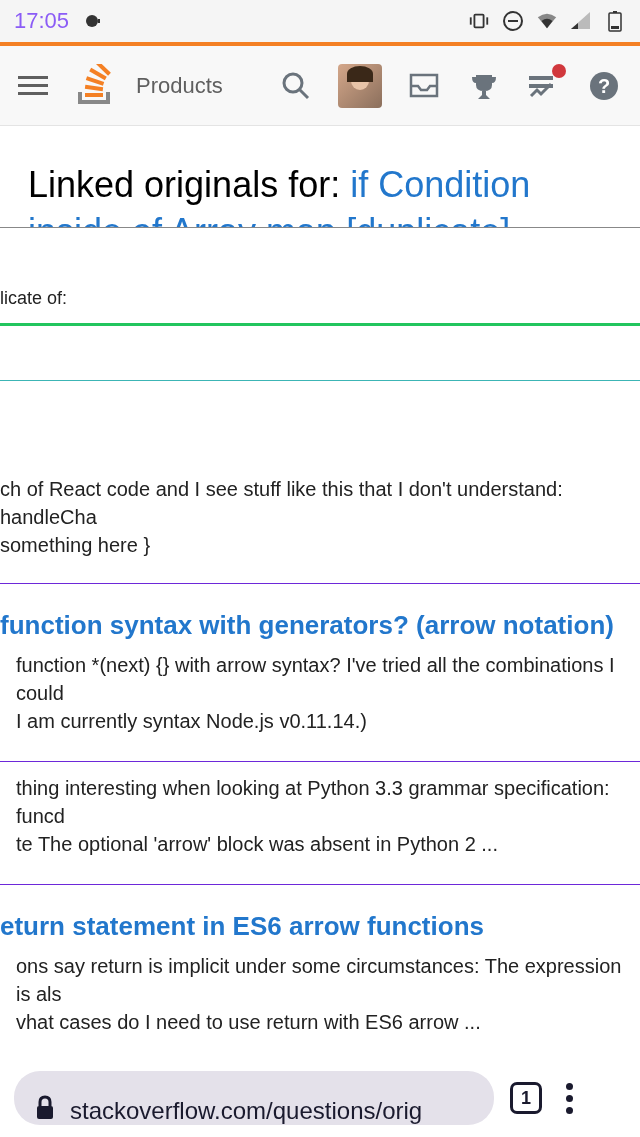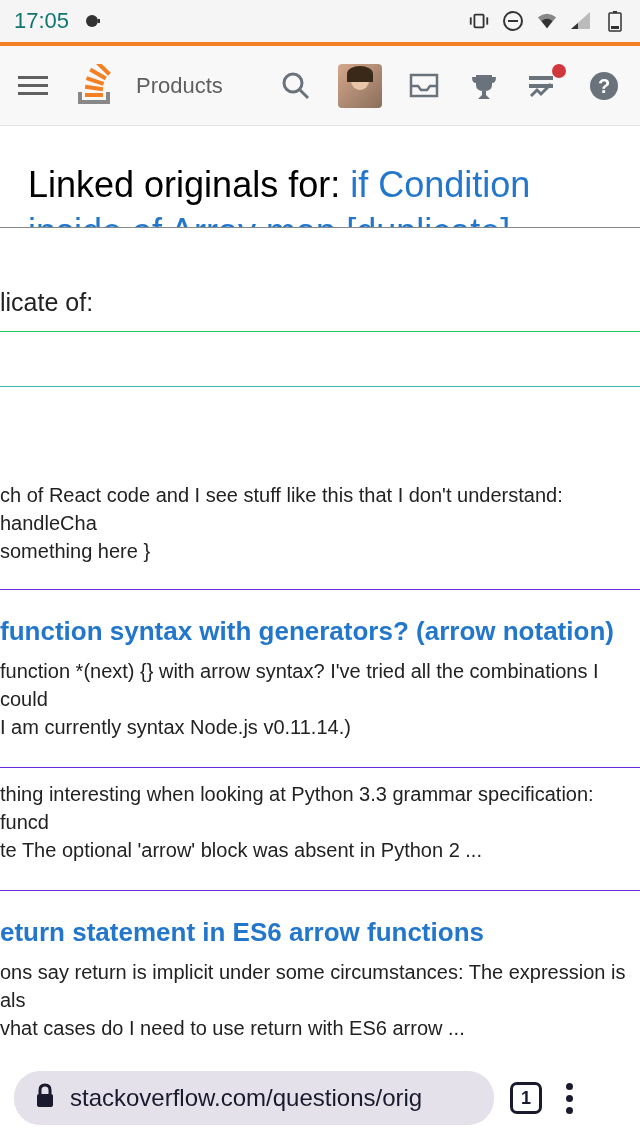--- a/index.html
+++ b/index.html
@@ -1,18 +1,18 @@
 <!DOCTYPE html>
 <html><head>
 <meta charset="utf-8">
 <style>
 * { margin: 0; padding: 0; box-sizing: border-box; }
 body { font-family: -apple-system, BlinkMacSystemFont, "Segoe UI", Arial, sans-serif; width: 640px; height: 1137px; background: #fff; overflow: hidden; position: relative; }
 
-.status-bar { height: 42px; background: #f5f5f5; display: flex; align-items: center; justify-content: space-between; padding: 0 14px; font-size: 22px; color: #0f766e; }
+.status-bar { height: 42px; background: #f5f5f5; display: flex; align-items: center; justify-content: space-between; padding: 0 14px; font-size: 22px; color: #8b5cf6; }
 .status-left { display: flex; align-items: center; gap: 14px; }
 .status-right { display: flex; align-items: center; gap: 12px; }
 .status-icon { width: 22px; height: 22px; display: flex; align-items: center; justify-content: center; }
 
 .orange-bar { height: 4px; background: #f48024; }
 
 .site-header { height: 80px; background: #f8f8f8; display: flex; align-items: center; padding: 16px 18px; gap: 22px; border-bottom: 1px solid #e4e4e4; }
 .hamburger { display: flex; flex-direction: column; gap: 5px; cursor: pointer; }
 .hamburger span { width: 30px; height: 3px; background: #5f5f5f; }
 .so-logo { width: 44px; height: 44px; position: relative; }
@@ -21,31 +21,31 @@
 .icon-btn { width: 36px; height: 36px; display: flex; align-items: center; justify-content: center; color: #6a737c; position: relative; cursor: pointer; }
 .avatar { width: 44px; height: 44px; border-radius: 4px; background: linear-gradient(135deg, #d4a78a, #8b6f5c); position: relative; overflow: hidden; }
 .avatar::after { content: ''; position: absolute; top: 8px; left: 50%; transform: translateX(-50%); width: 18px; height: 18px; background: #e8c4a8; border-radius: 50%; }
 .avatar::before { content: ''; position: absolute; top: 2px; left: 50%; transform: translateX(-50%); width: 26px; height: 16px; background: #3a2818; border-radius: 50% 50% 0 0; z-index: 1; }
 .red-dot { position: absolute; top: -4px; right: -4px; width: 14px; height: 14px; background: #d1383d; border-radius: 50%; }
 
 .content { padding: 0; }
 .page-title { font-size: 36px; padding: 36px 28px 10px; line-height: 1.3; color: #000; font-weight: 400; }
 .page-title .link-part { color: #2277cc; }
 
-.section-label { font-size: 25px; color: #222; padding: 60px 0 14px 0; border-bottom: 1px solid #22c55e; }
+.section-label { font-size: 18px; color: #222; padding: 60px 0 14px 0; border-bottom: 3px solid #22c55e; }
 .section-divider { height: 1px; background: #3cb5b5; margin-top: 54px; }
 
 .results { margin-top: 82px; }
 .result { padding: 12px 0; border-bottom: 1px solid #6d28d9; }
 .result-snippet { font-size: 20px; color: #222; line-height: 1.4; padding-bottom: 12px; }
 .result-title { font-size: 26px; color: #2277cc; font-weight: 600; padding: 14px 0 10px 0; }
-.result-body { font-size: 20px; color: #222; line-height: 1.4; padding-bottom: 14px; }
+.result-body { font-size: 20px; color: #222; line-height: 1.4; padding-bottom: 14px; margin-left: 16px; }
 
 .browser-bar { position: absolute; bottom: 0; left: 0; right: 0; height: 78px; background: #fff; display: flex; align-items: center; padding: 0 14px; gap: 16px; }
-.url-pill { flex: 1; height: 54px; background: #e4e1ea; border-radius: 26px; display: flex; align-items: center; padding: 0 20px; gap: 14px; max-width: 480px; }
+.url-pill { flex: 1; height: 54px; background: #e4e1ea; border-radius: 26px; display: flex; align-items: flex-end; padding: 0 20px; gap: 14px; max-width: 480px; }
 .url-text { font-size: 24px; color: #1a1a2e; white-space: nowrap; overflow: hidden; }
 .tab-count { width: 32px; height: 32px; border: 3px solid #1a1a2e; border-radius: 7px; display: flex; align-items: center; justify-content: center; font-size: 18px; font-weight: 700; color: #1a1a2e; }
 .kebab { display: flex; flex-direction: column; gap: 5px; padding: 0 8px; }
 .kebab span { width: 7px; height: 7px; background: #1a1a2e; border-radius: 50%; }
 
 .title-cutoff { overflow: hidden; height: 102px; border-bottom: 1px solid #888; }
 </style>
 </head>
 <body>
 

